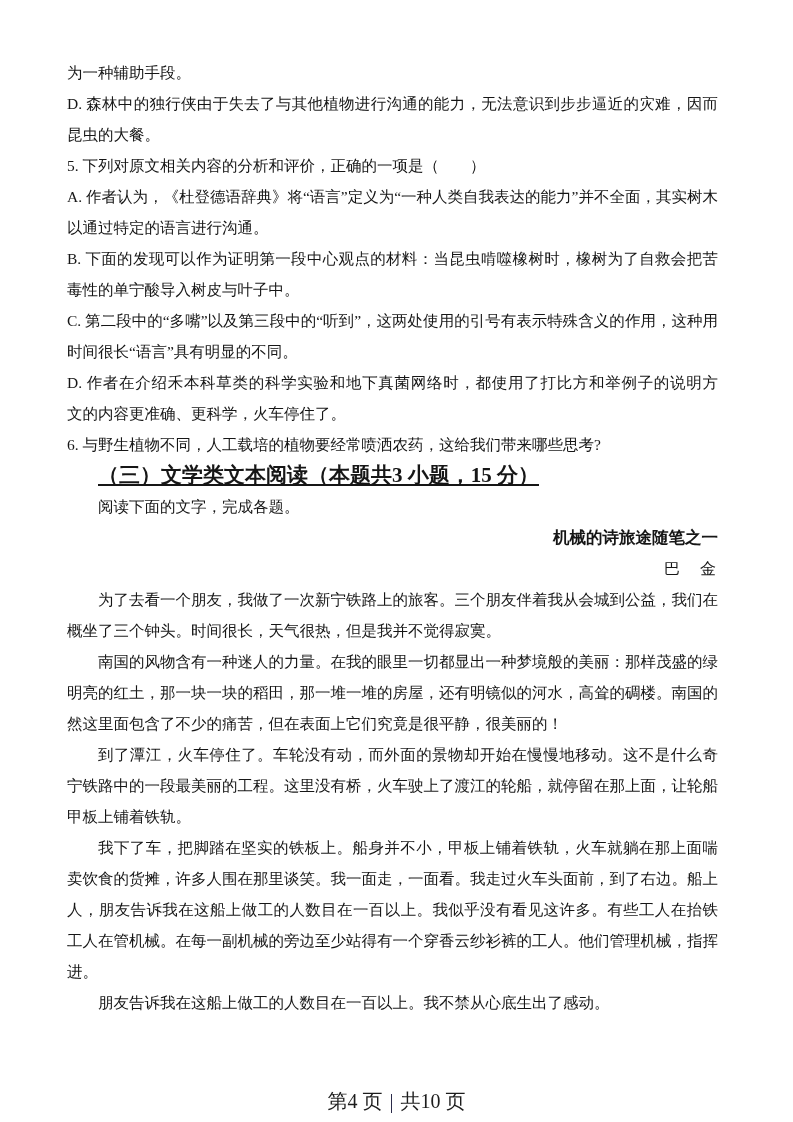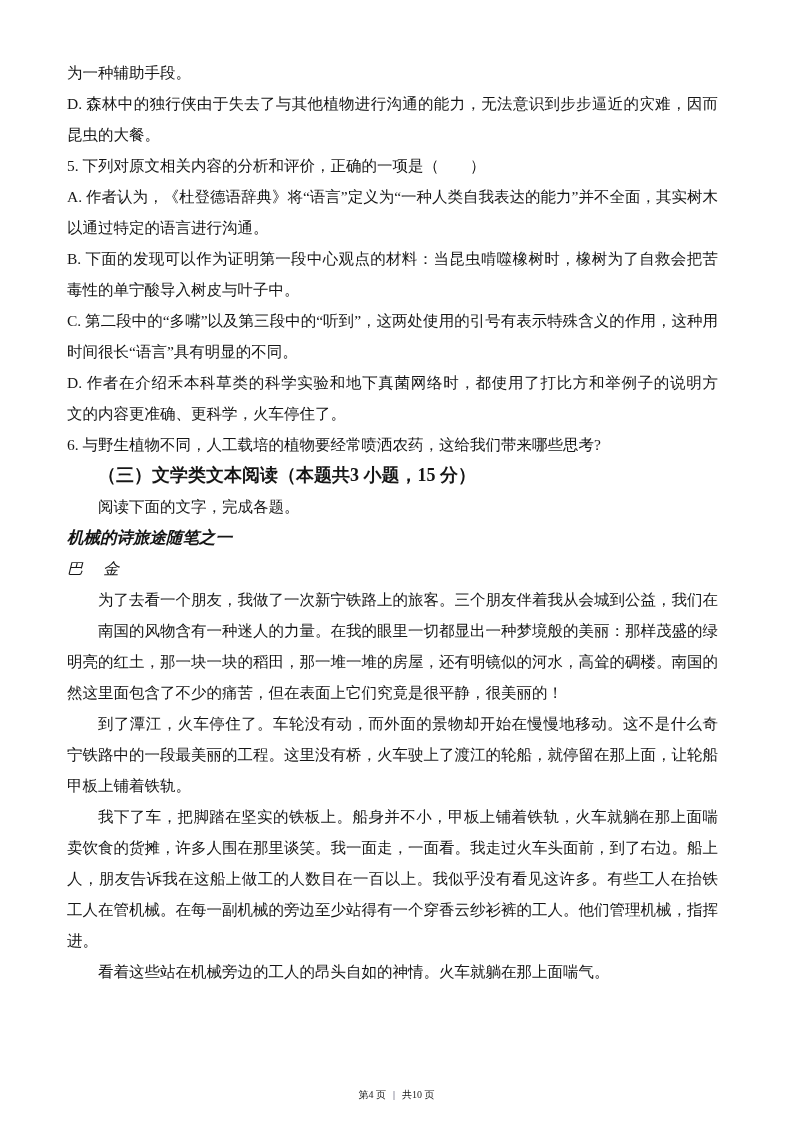--- a/index.html
+++ b/index.html
@@ -29,42 +29,42 @@
     white-space: nowrap;
   }
   .fill {
     white-space: normal;
     text-align: justify;
     text-align-last: justify;
   }
   .ind { padding-left: 31px; }
   .heading {
     font-weight: bold;
-    font-size: 18px;
+    font-size: 21px;
+    text-decoration: underline;
   }
   .center {
-    text-align: left;
+    text-align: right;
     padding-left: 0;
-    font-style: italic;
   }
   .title-line {
     font-weight: bold;
     font-size: 16.5px;
   }
   .author-line {
     font-size: 16px;
     letter-spacing: 2px;
   }
   .footer {
     position: absolute;
     left: 0;
     top: 1088px;
     width: 793px;
     text-align: center;
-    font-size: 10px;
+    font-size: 20px;
     color: #1c1c1c;
   }
   .footer .sep {
     color: #2b2b4a;
     margin: 0 7px;
   }
 </style>
 </head>
 <body>
 
@@ -80,29 +80,30 @@
   <div class="ln fill">C. 第二段中的“多嘴”以及第三段中的“听到”，这两处使用的引号有表示特殊含义的作用，这种用法与</div>
   <div class="ln">时间很长“语言”具有明显的不同。</div>
   <div class="ln fill">D. 作者在介绍禾本科草类的科学实验和地下真菌网络时，都使用了打比方和举例子的说明方法，这使本</div>
   <div class="ln">文的内容更准确、更科学，火车停住了。</div>
   <div class="ln">6. 与野生植物不同，人工载培的植物要经常喷洒农药，这给我们带来哪些思考?</div>
   <div class="ln ind heading">（三）文学类文本阅读（本题共3 小题，15 分）</div>
   <div class="ln ind">阅读下面的文字，完成各题。</div>
   <div class="ln center title-line">机械的诗旅途随笔之一</div>
   <div class="ln center author-line">巴　金</div>
   <div class="ln ind fill">为了去看一个朋友，我做了一次新宁铁路上的旅客。三个朋友伴着我从会城到公益，我们在火车里大</div>
+  <div class="ln">概坐了三个钟头。时间很长，天气很热，但是我并不觉得寂寞。</div>
   <div class="ln ind fill">南国的风物含有一种迷人的力量。在我的眼里一切都显出一种梦境般的美丽：那样茂盛的绿树，那样</div>
   <div class="ln fill">明亮的红土，那一块一块的稻田，那一堆一堆的房屋，还有明镜似的河水，高耸的碉楼。南国的乡村，虽</div>
   <div class="ln">然这里面包含了不少的痛苦，但在表面上它们究竟是很平静，很美丽的！</div>
   <div class="ln ind fill">到了潭江，火车停住了。车轮没有动，而外面的景物却开始在慢慢地移动。这不是什么奇迹。这是新</div>
   <div class="ln fill">宁铁路中的一段最美丽的工程。这里没有桥，火车驶上了渡江的轮船，就停留在那上面，让轮船载着它慢</div>
   <div class="ln">甲板上铺着铁轨。</div>
   <div class="ln ind fill">我下了车，把脚踏在坚实的铁板上。船身并不小，甲板上铺着铁轨，火车就躺在那上面喘气，左边有</div>
   <div class="ln fill">卖饮食的货摊，许多人围在那里谈笑。我一面走，一面看。我走过火车头面前，到了右边。船上有不少工</div>
   <div class="ln fill">人，朋友告诉我在这船上做工的人数目在一百以上。我似乎没有看见这许多。有些工人在抬铁链，有几个</div>
   <div class="ln fill">工人在管机械。在每一副机械的旁边至少站得有一个穿香云纱衫裤的工人。他们管理机械，指挥轮船向前</div>
   <div class="ln">进。</div>
-  <div class="ln ind">看着这些站在机械旁边的工人的昂头自如的神情。火车就躺在那上面喘气。</div>
+  <div class="ln ind">朋友告诉我在这船上做工的人数目在一百以上。我不禁从心底生出了感动。</div>
 </div>
 
 <div class="footer">
   <span>第4 页</span><span class="sep">|</span><span>共10 页</span>
 </div>
 
 </body></html>

